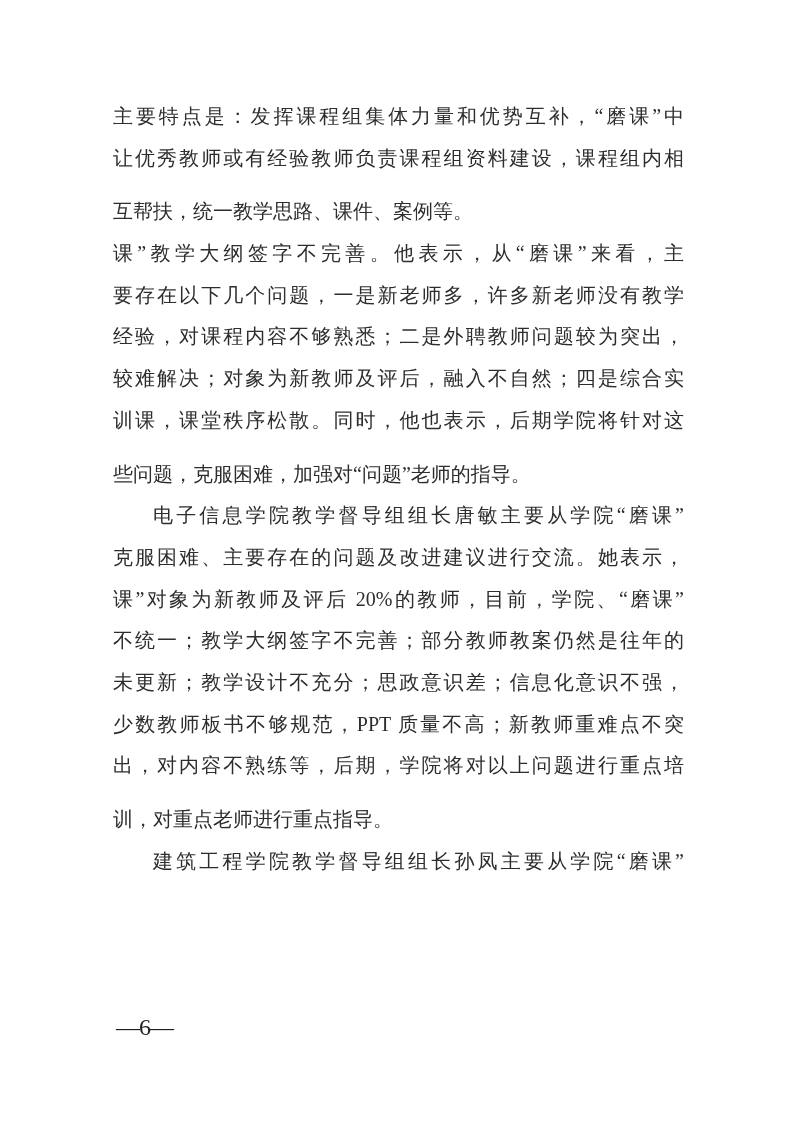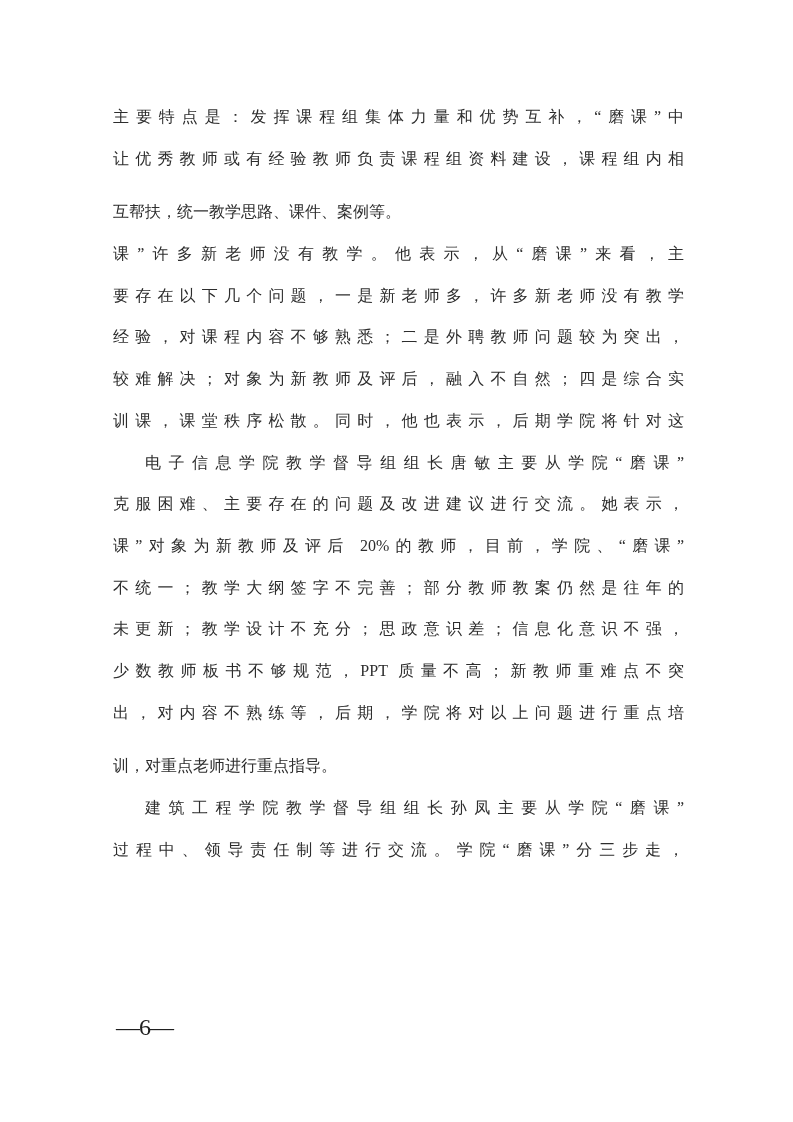--- a/index.html
+++ b/index.html
@@ -13,21 +13,21 @@
     height: 1122px;
     background: #ffffff;
     overflow: hidden;
     font-family: "Liberation Serif", "DejaVu Serif", serif;
   }
   .text-block {
     position: absolute;
     left: 113px;
     top: 96px;
     width: 571px;
-    font-size: 16px;
+    font-size: 20px;
     color: #2d2d2d;
     font-family: "Liberation Serif", "DejaVu Serif", serif;
   }
   .line {
     display: block;
     height: 41.7px;
     line-height: 41.7px;
     text-align: justify;
     text-align-last: justify;
     white-space: normal;
@@ -52,30 +52,30 @@
   }
 </style>
 </head>
 <body>
 
 <div class="page">
   <div class="text-block">
       <div class="line">主要特点是：发挥课程组集体力量和优势互补，“磨课”中</div>
       <div class="line">让优秀教师或有经验教师负责课程组资料建设，课程组内相</div>
       <div class="line no-just">互帮扶，统一教学思路、课件、案例等。</div>
-      <div class="line">课”许多新老师没有教学。他表示，从“磨课”来看，主</div>
+      <div class="line">课”教学大纲签字不完善。他表示，从“磨课”来看，主</div>
       <div class="line">要存在以下几个问题，一是新老师多，许多新老师没有教学</div>
       <div class="line">经验，对课程内容不够熟悉；二是外聘教师问题较为突出，</div>
       <div class="line">较难解决；对象为新教师及评后，融入不自然；四是综合实</div>
       <div class="line">训课，课堂秩序松散。同时，他也表示，后期学院将针对这</div>
+      <div class="line no-just">些问题，克服困难，加强对“问题”老师的指导。</div>
       <div class="line indent">电子信息学院教学督导组组长唐敏主要从学院“磨课”</div>
       <div class="line">克服困难、主要存在的问题及改进建议进行交流。她表示，</div>
       <div class="line">课”对象为新教师及评后 20%的教师，目前，学院、“磨课”</div>
       <div class="line">不统一；教学大纲签字不完善；部分教师教案仍然是往年的</div>
       <div class="line">未更新；教学设计不充分；思政意识差；信息化意识不强，</div>
       <div class="line">少数教师板书不够规范，PPT 质量不高；新教师重难点不突</div>
       <div class="line">出，对内容不熟练等，后期，学院将对以上问题进行重点培</div>
       <div class="line no-just">训，对重点老师进行重点指导。</div>
       <div class="line indent">建筑工程学院教学督导组组长孙凤主要从学院“磨课”</div>
-      <div class="line">过程中、领导责任制等进行交流。学院“磨课”分三步走，</div>
     </div>
   <div class="page-number">—6—</div>
 </div>
 
 </body></html>

